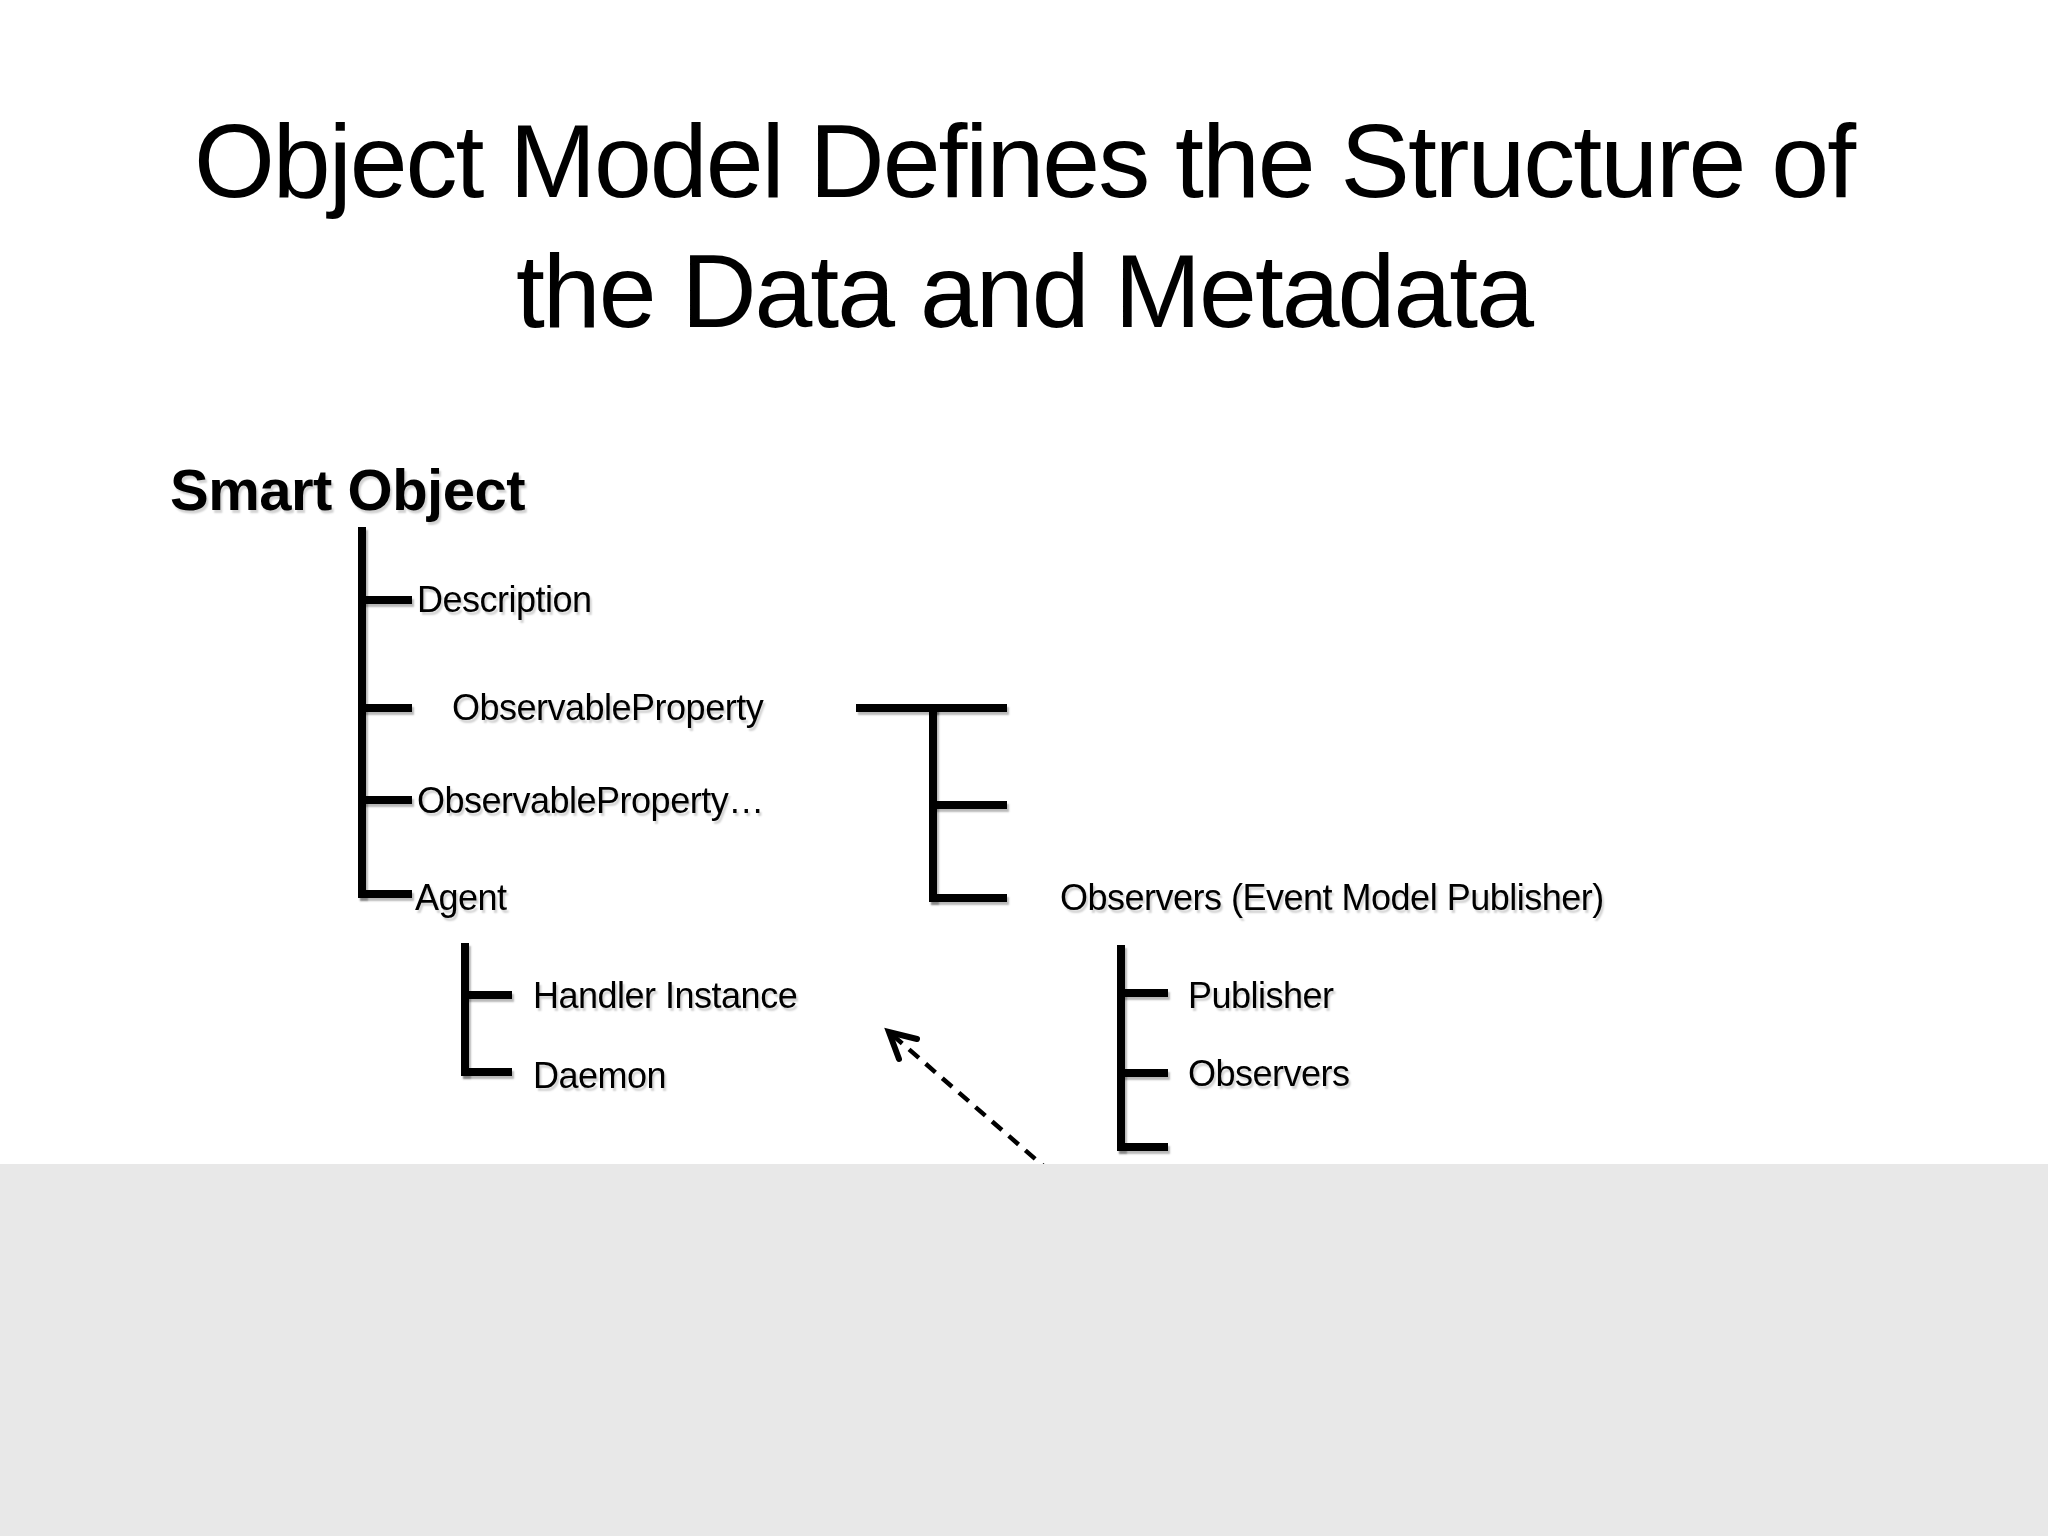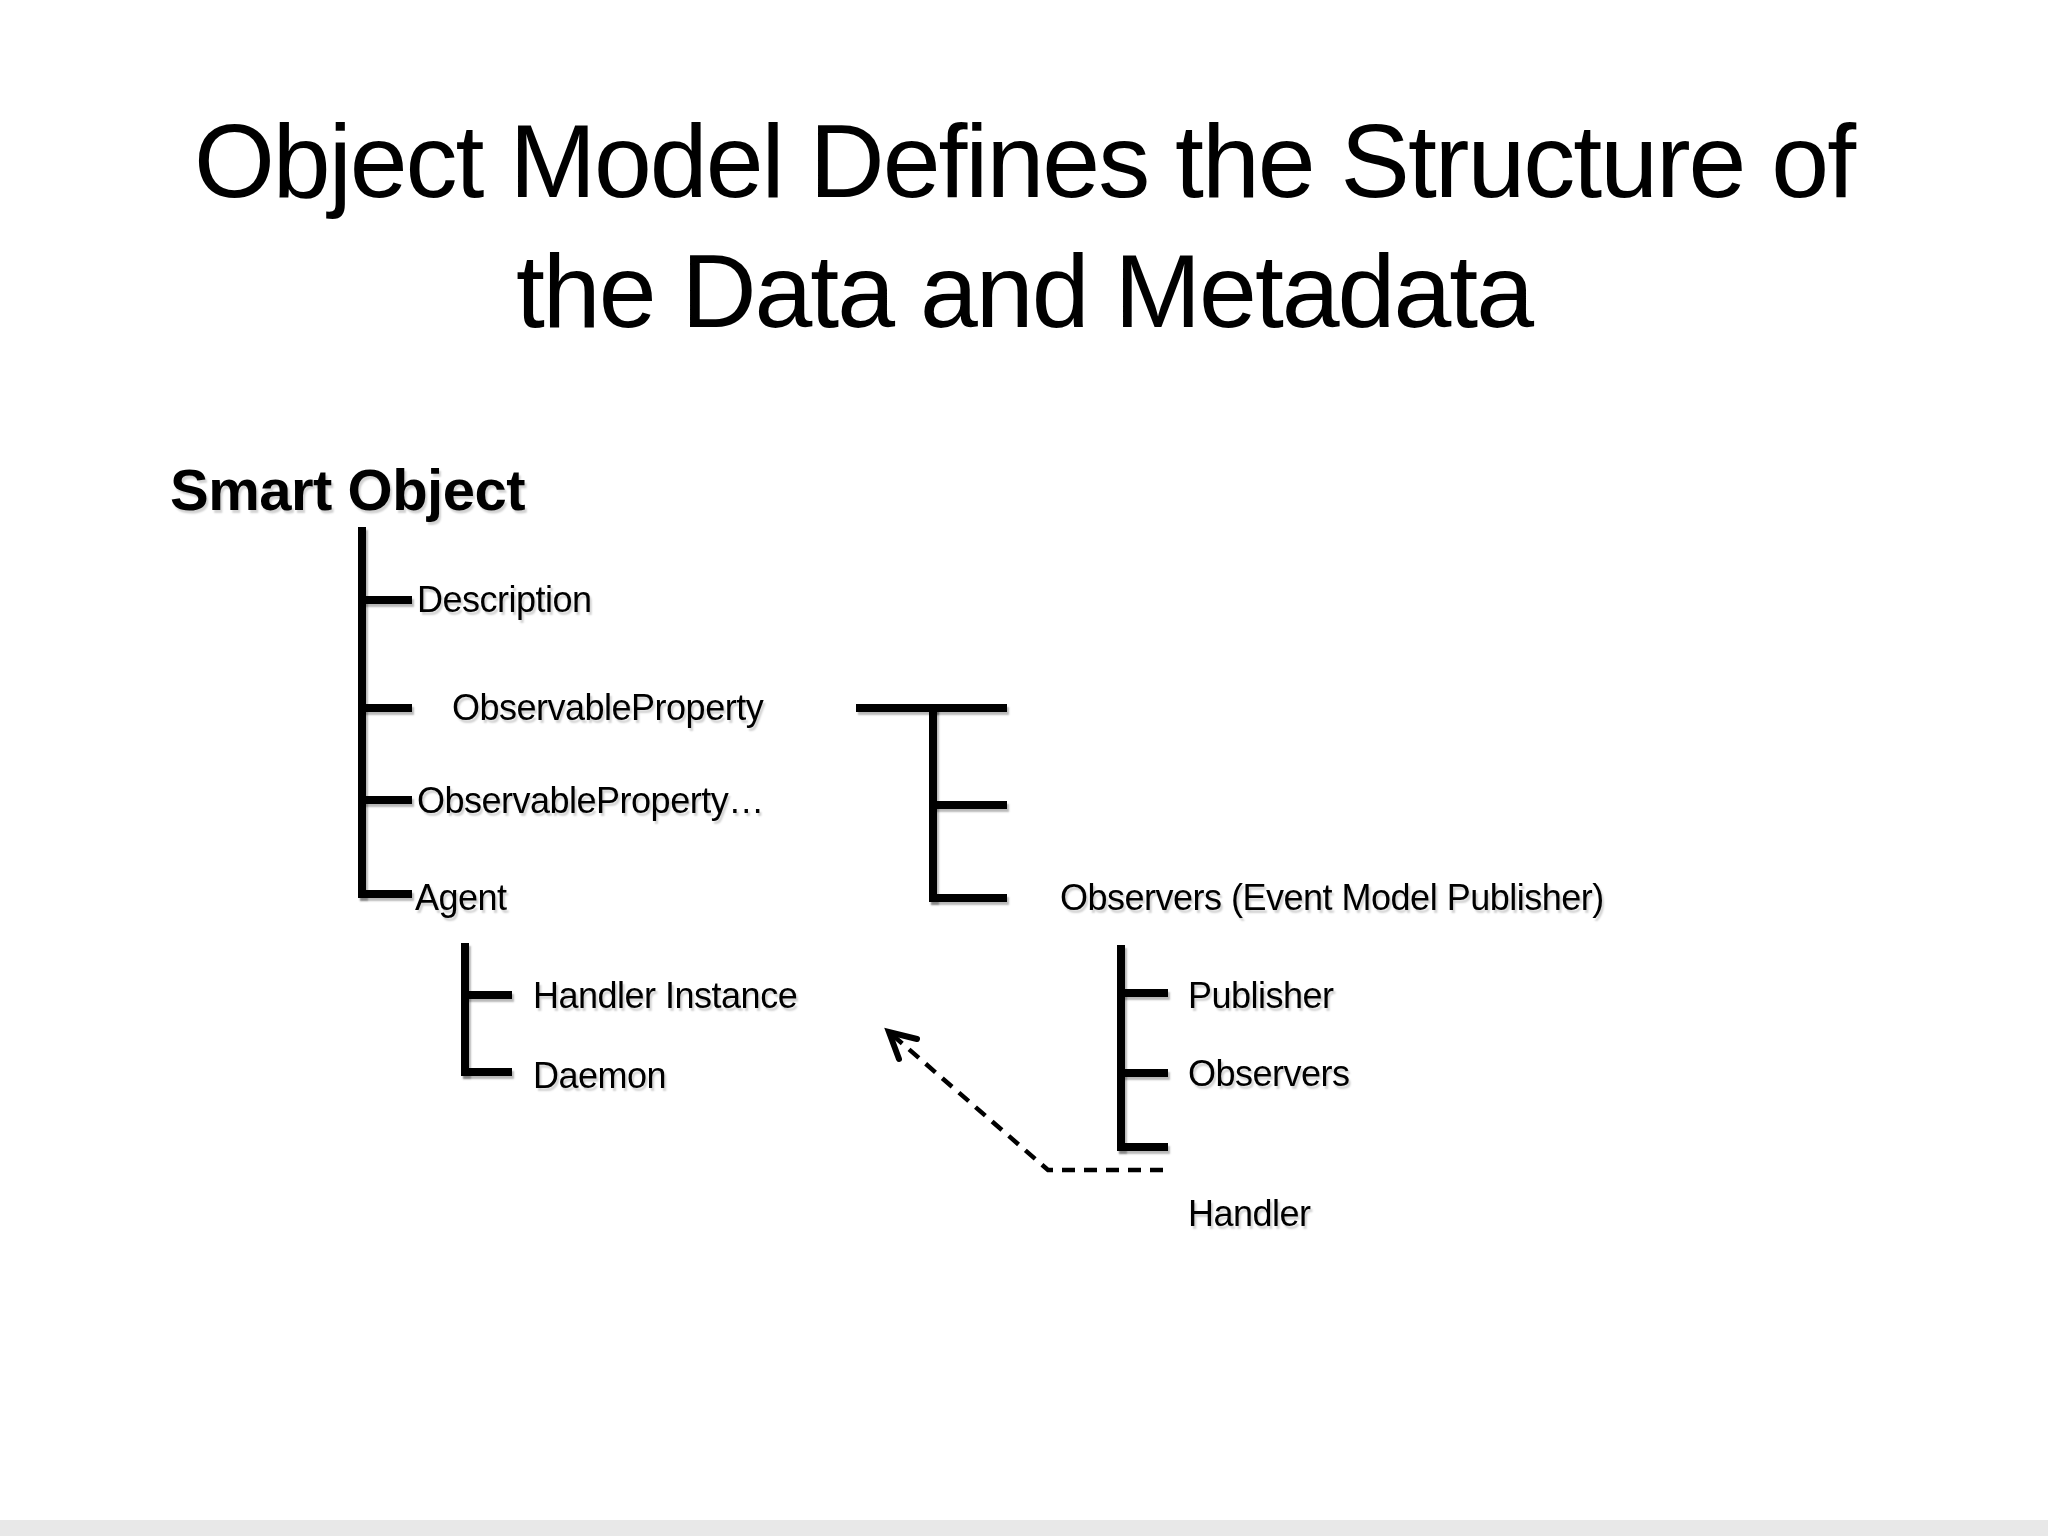--- a/index.html
+++ b/index.html
@@ -1,19 +1,19 @@
 <!DOCTYPE html>
 <html style="--bg: #ffffff; --fg: #000000; --line: #000000;"><head>
 <meta charset="utf-8">
 <style>
   html, body { margin: 0; padding: 0; background: #e8e8e8; }
   .slide {
     position: relative;
     width: 2048px;
-    height: 1520px;
+    height: 1164px;
     background: var(--bg, #ffffff);
     overflow: hidden;
     font-family: "Liberation Sans", "DejaVu Sans", sans-serif;
     color: var(--fg, #000000);
   }
   .title {
     position: absolute;
     top: 96px;
     left: 0;
     width: 100%;

